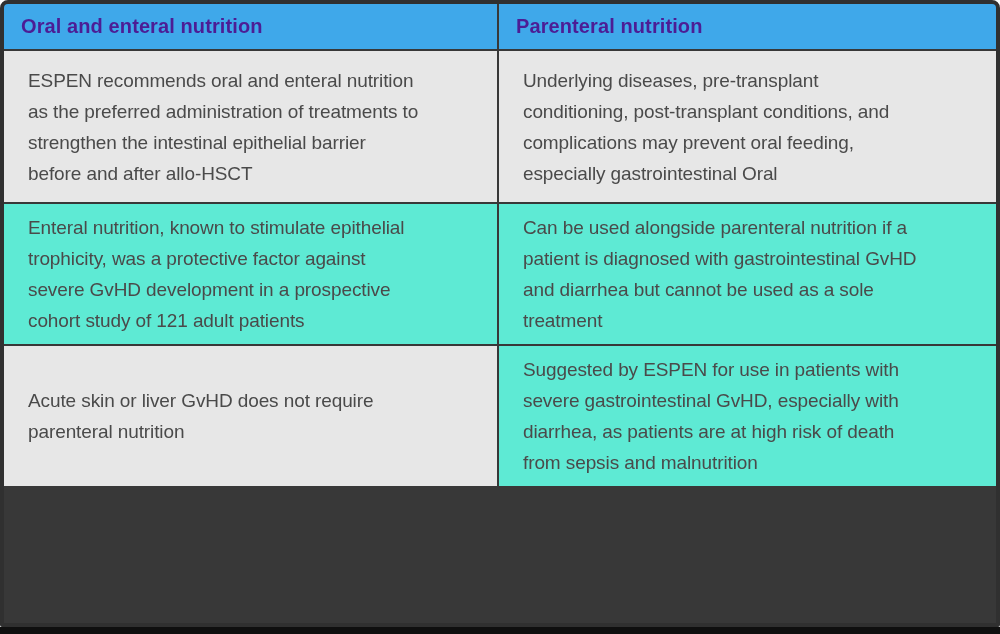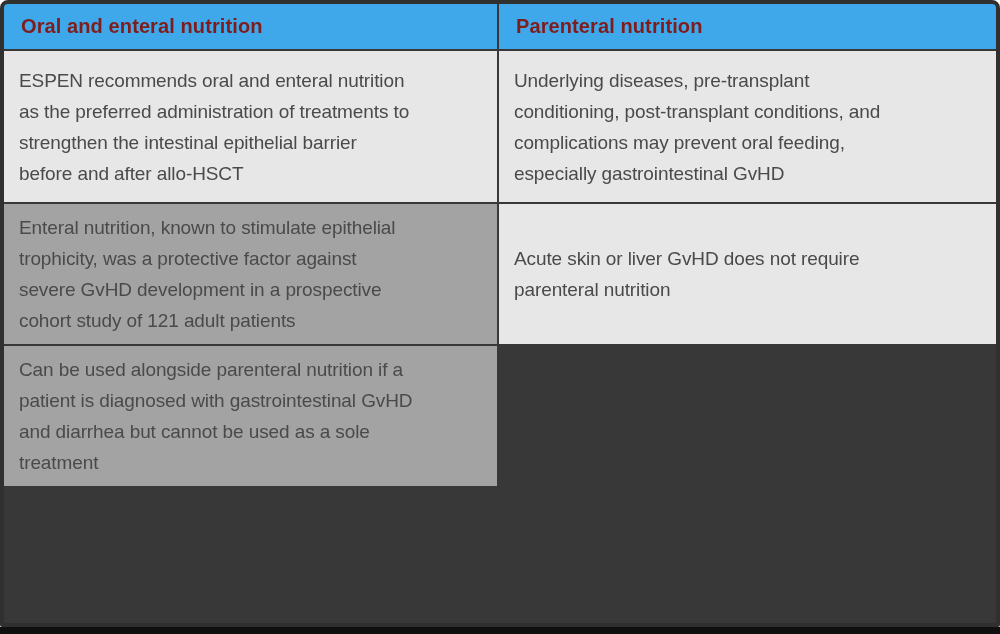--- a/index.html
+++ b/index.html
@@ -25,39 +25,39 @@
     display: grid;
     grid-template-columns: 493px 1fr;
     grid-template-rows: 45px 151px 140px 140px 1fr;
     gap: 2px;
     overflow: hidden;
   }
   .th {
     display: flex;
     align-items: center;
     padding: 8px 17px;
-    color: #7f1d1d;
+    color: #4c1d95;
     font-weight: bold;
     font-size: 20px;
     letter-spacing: 0.1px;
   }
   .td {
     display: flex;
     align-items: center;
-    padding: 2px 15px;
+    padding: 2px 24px;
     color: #4a4a4a;
     font-size: 19px;
     line-height: 31px;
     letter-spacing: -0.1px;
   }
   .td .txt {
     white-space: pre-line;
   }
   .row-odd  { background: #e7e7e7; }
-  .row-even { background: #a3a3a3; }
+  .row-even { background: #5eead4; }
   .bottom-bar {
     position: absolute;
     left: 0; right: 0; bottom: 0;
     height: 7px;
     background: #0f0f0f;
   }
 </style>
 </head>
 <body>
 
@@ -74,37 +74,43 @@
     <div class="td row-odd">
       <div class="txt">ESPEN recommends oral and enteral nutrition
 as the preferred administration of treatments to
 strengthen the intestinal epithelial barrier
 before and after allo-HSCT</div>
     </div>
     <div class="td row-odd">
       <div class="txt">Underlying diseases, pre-transplant
 conditioning, post-transplant conditions, and
 complications may prevent oral feeding,
-especially gastrointestinal GvHD</div>
+especially gastrointestinal Oral</div>
     </div>
 
     <div class="td row-even">
       <div class="txt">Enteral nutrition, known to stimulate epithelial
 trophicity, was a protective factor against
 severe GvHD development in a prospective
 cohort study of 121 adult patients</div>
     </div>
 
-    <div class="td row-odd">
-      <div class="txt">Acute skin or liver GvHD does not require
-parenteral nutrition</div>
-    </div>
-
     <div class="td row-even">
       <div class="txt">Can be used alongside parenteral nutrition if a
 patient is diagnosed with gastrointestinal GvHD
 and diarrhea but cannot be used as a sole
 treatment</div>
     </div>
 
+    <div class="td row-odd">
+      <div class="txt">Acute skin or liver GvHD does not require
+parenteral nutrition</div>
+    </div>
+    <div class="td row-even">
+      <div class="txt">Suggested by ESPEN for use in patients with
+severe gastrointestinal GvHD, especially with
+diarrhea, as patients are at high risk of death
+from sepsis and malnutrition</div>
+    </div>
+
   </div>
   <div class="bottom-bar"></div>
 </div>
 
 </body></html>

